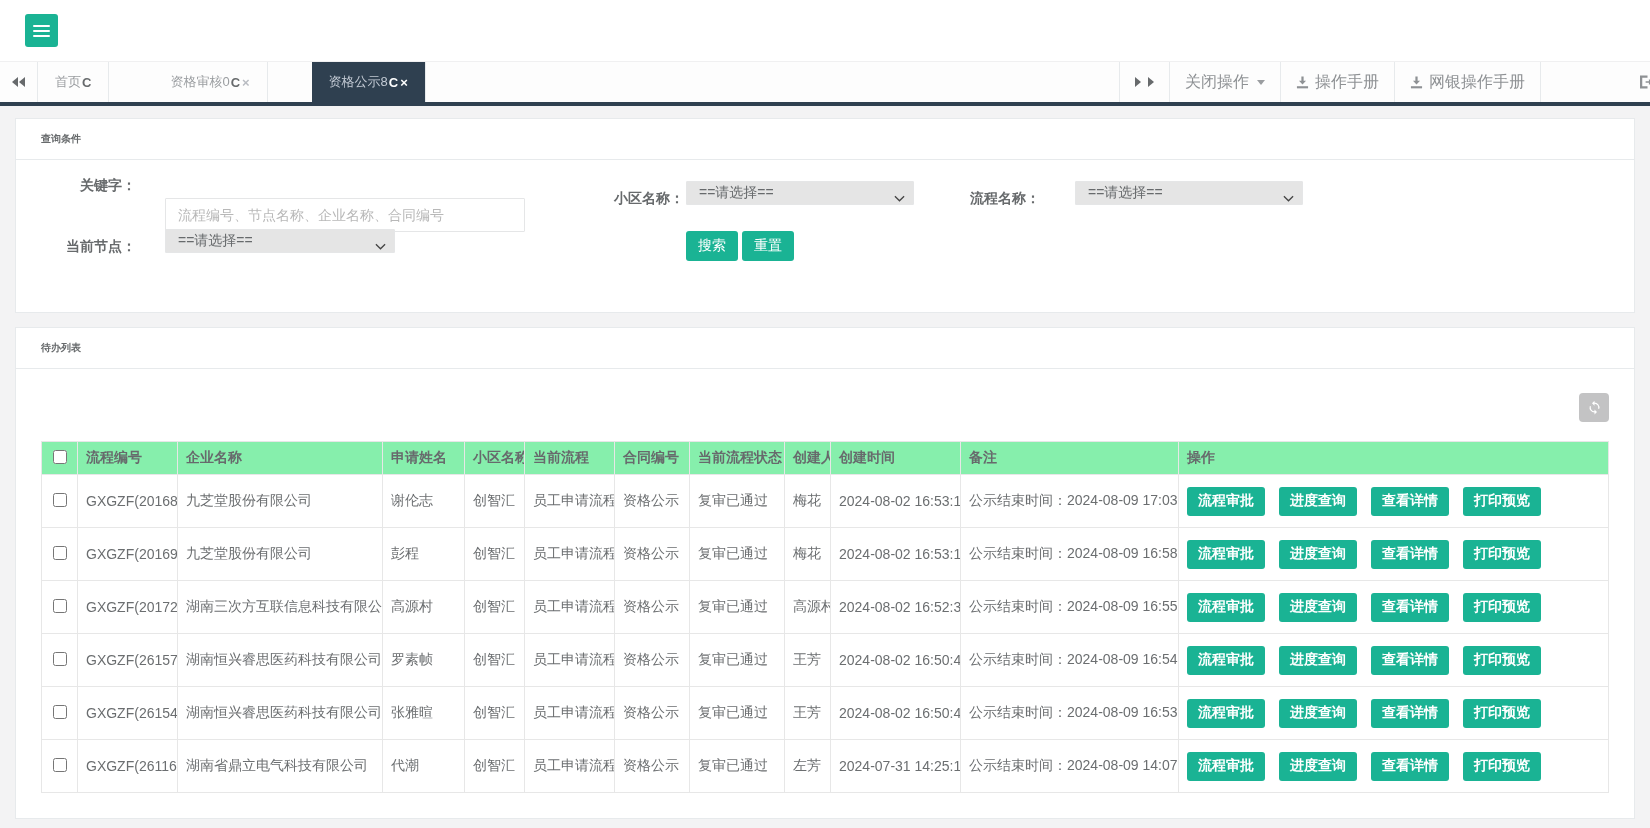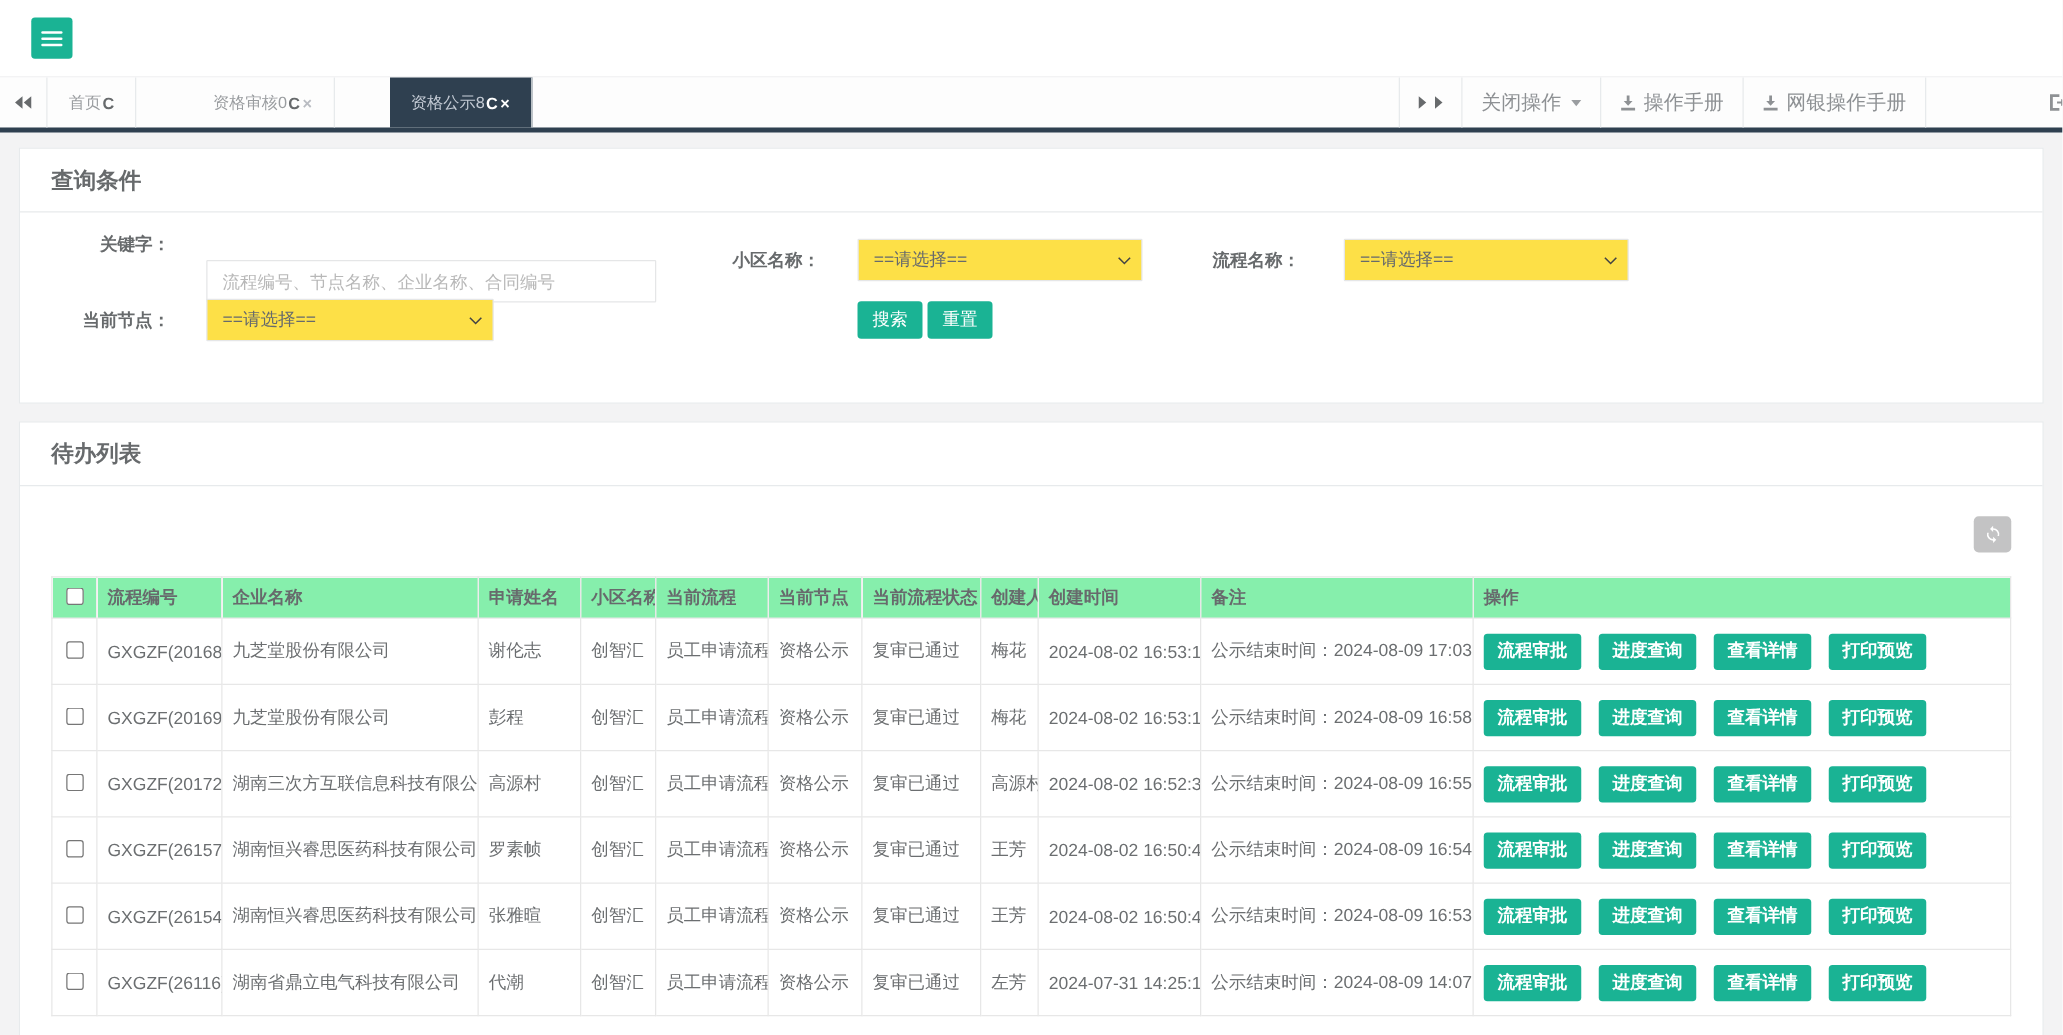--- a/index.html
+++ b/index.html
@@ -35,31 +35,31 @@
                 border-left:1px solid #e7eaec; color:#8e9194; font-size:16px; cursor:pointer; white-space:nowrap; }
   .caret-down { width:0; height:0; border-left:4px solid transparent; border-right:4px solid transparent;
                 border-top:5px solid #9a9da0; margin-left:2px; }
   .icon-svg { display:block; }
   .signout-item { width:110px; overflow:hidden; }
   .signout-item svg { margin-left:84px; flex:none; }
   .navy-line { height:4px; background:#2f4050; }
   
   main { padding:12px 15px 0; }
   .panel { background:#fff; border:1px solid #e7eaec; margin-bottom:14px; }
-  .panel-title { padding:13px 25px; font-size:18px; font-weight:700; color:#676a6c;
+  .panel-title { padding:13px 25px; font-size:10px; font-weight:700; color:#676a6c;
                  border-bottom:1px solid #e7eaec; }
   
   .search-body { position:relative; height:152px; }
   .f-label { position:absolute; height:34px; line-height:34px; text-align:right;
              font-weight:700; color:#676a6c; font-size:14px; }
   .f-input { position:absolute; height:34px; border:1px solid #e5e6e7; border-radius:1px;
              padding:0 12px; font-size:14px; color:#676a6c; font-family:inherit; background:#fff; }
   .f-input::placeholder { color:#b8b8b8; }
-  .select { position:absolute; height:34px; border:1px solid #e5e6e7; border-radius:1px;
-            background:#fde047; display:flex; align-items:center; padding:0 26px 0 12px; cursor:pointer; }
+  .select { position:absolute; height:24px; border:1px solid #e5e6e7; border-radius:1px;
+            background:#e5e5e5; display:flex; align-items:center; padding:0 26px 0 12px; cursor:pointer; }
   .select .val { font-size:14px; color:#676a6c; }
   .select svg { position:absolute; right:8px; top:11px; }
   .btn { position:absolute; height:30px; border:none; border-radius:3px; background:#1ab394;
          color:#fff; font-size:14px; font-family:inherit; padding:0 12px; cursor:pointer; }
   
   .todo-body { padding:0 25px 25px; }
   .table-toolbar { height:72px; position:relative; }
   .refresh-btn { position:absolute; right:0; top:24px; width:30px; height:29px; background:#c3c3c4;
                  border:none; border-radius:4px; cursor:pointer; display:flex; align-items:center; justify-content:center; }
   table { width:100%; border-collapse:collapse; table-layout:fixed; font-size:14px; }
@@ -139,21 +139,21 @@
 <div class="navy-line"></div>
 
 <main>
 
   <section class="panel">
     <div class="panel-title">查询条件</div>
     <div class="search-body">
       <label class="f-label" style="left:0;top:8px;width:120px;">关键字：</label>
       <input class="f-input" style="left: 149px; top: 38px; width: 360px;" placeholder="流程编号、节点名称、企业名称、合同编号">
 
-      <label class="f-label" style="left:500px;top:21px;width:140px;">小区名称：</label>
+      <label class="f-label" style="left:528px;top:21px;width:140px;">小区名称：</label>
       <div class="select" style="left:670px;top:21px;width:228px;">
         <span class="val">==请选择==</span>
         <svg width="11" height="11" viewBox="0 0 12 12">
             <path d="M1 3.5 6 8.5 11 3.5" fill="none" stroke="#444" stroke-width="1.4"></path>
           </svg>
       </div>
 
       <label class="f-label" style="left:884px;top:21px;width:140px;">流程名称：</label>
       <div class="select" style="left:1059px;top:21px;width:228px;">
         <span class="val">==请选择==</span>
@@ -201,21 +201,21 @@
             <col>
         </colgroup>
         <thead>
             <tr>
               <th class="cb-cell"><input type="checkbox" style=""></th>
               <th>流程编号</th>
               <th>企业名称</th>
               <th>申请姓名</th>
               <th>小区名称</th>
               <th>当前流程</th>
-              <th>当前节点</th>
+              <th>合同编号</th>
               <th>当前流程状态</th>
               <th>创建人</th>
               <th>创建时间</th>
               <th>备注</th>
               <th>操作</th>
             </tr>
           </thead>
         <tbody>
             <tr>
               <td class="cb-cell"><input type="checkbox" style=""></td>

